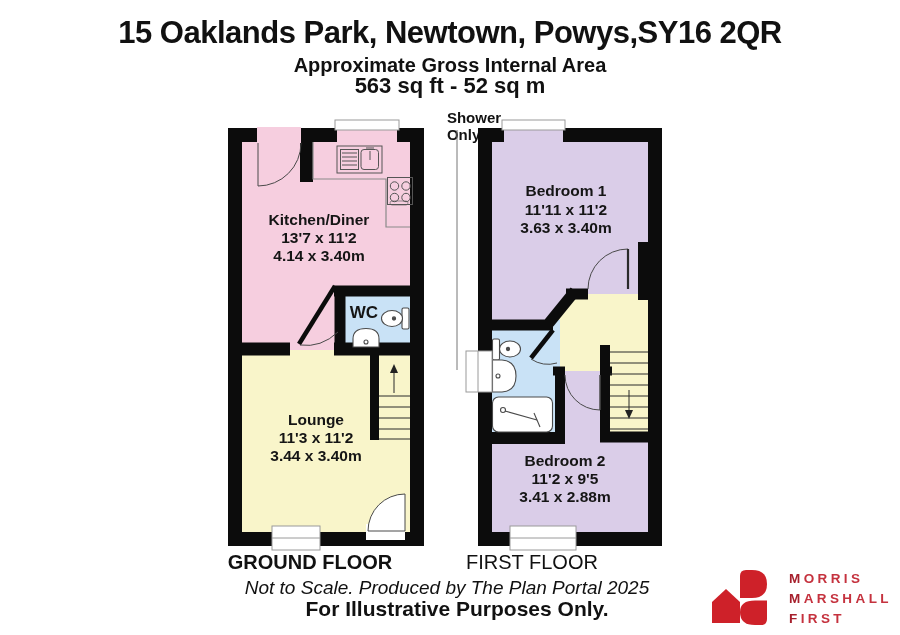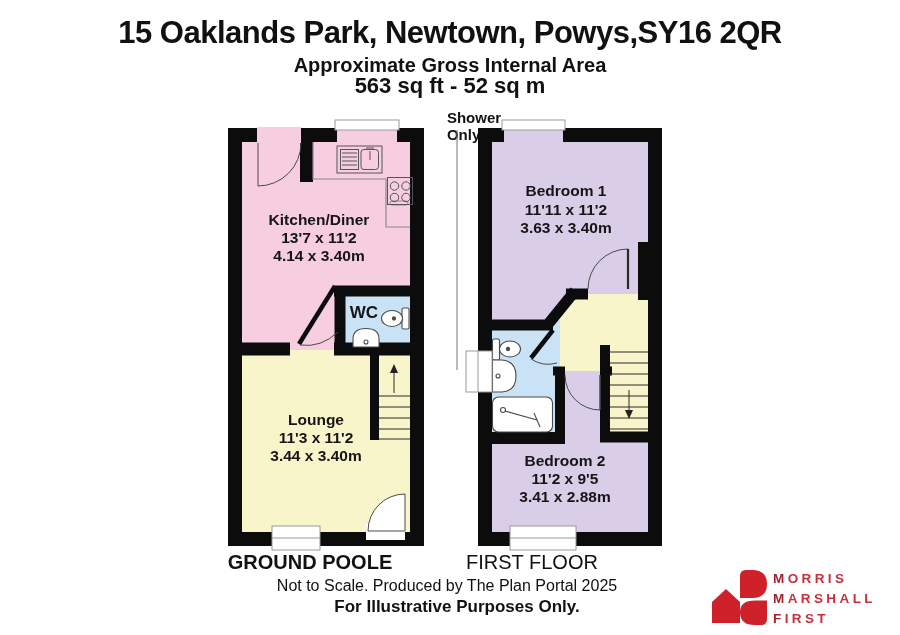--- a/index.html
+++ b/index.html
@@ -6,29 +6,29 @@
   .stage{position:relative;width:900px;height:635px;background:#ffffff;overflow:hidden;
          font-family:"Liberation Sans",sans-serif;color:#111;}
   .abs{position:absolute;white-space:nowrap;}
   .ctr{transform:translateX(-50%);}
   .title{top:15px;left:450px;font-size:31px;font-weight:bold;letter-spacing:-0.5px;}
   .sub1{top:54px;left:450px;font-size:20px;font-weight:bold;}
   .sub2{top:73px;left:450px;font-size:22px;font-weight:bold;}
   .callout{top:93px;left:474px;font-size:15px;font-weight:bold;line-height:17px;margin-top:16px;}
   .cap-ground{top:551px;left:310px;font-size:20px;font-weight:bold;}
   .cap-first{top:551px;left:532px;font-size:20px;font-weight:normal;}
-  .note{top:577px;left:447px;font-size:16px;}
-  .disclaimer{top:597px;left:457px;font-size:17px;font-weight:bold;}
+  .note{top:577px;left:447px;font-size:19px;font-style:italic;}
+  .disclaimer{top:597px;left:457px;font-size:21px;font-weight:bold;}
   .plan{position:absolute;left:0;top:0;}
   svg text{font-family:"Liberation Sans",sans-serif;font-weight:bold;fill:#151515;text-anchor:middle;}
   .t15{font-size:15.5px;}
   .t17{font-size:17px;}
   .logo-text{top:569px;left:773px;}
   .logo-word{display:block;font-size:13.5px;font-weight:700;letter-spacing:3.4px;
-             line-height:20px;color:#c5323e;}
+             line-height:20px;color:#c5323e;margin-left:16px;}
   .logo-word::first-letter{color:#a6202d;font-weight:800;}
 </style>
 </head>
 <body>
 
 <div class="stage">
 
   <div class="abs ctr title">15 Oaklands Park, Newtown, Powys,SY16 2QR</div>
   <div class="abs ctr sub1">Approximate Gross Internal Area</div>
   <div class="abs ctr sub2">563 sq ft - 52 sq m</div>
@@ -218,21 +218,21 @@
 
     <line x1="457" y1="130" x2="457" y2="370" stroke="#777" stroke-width="1"></line>
 
     <g>
       <path d="M 712,602 L 726,589 L 740,602 L 740,623 L 712,623 Z" fill="#CE2129"></path>
       <path d="M 740,598 L 740,576 Q 740,570 746,570 L 752,570 Q 767,570 767,584 Q 767,598 752,598 Z" fill="#CE2129"></path>
       <path d="M 767,600.5 L 767,619 Q 767,625 761,625 L 755,625 Q 740,625 740,612 Q 740,600.5 755,600.5 Z" fill="#CE2129"></path>
     </g>
   </svg>
 
-  <div class="abs ctr cap-ground">GROUND POOLE</div>
+  <div class="abs ctr cap-ground">GROUND FLOOR</div>
   <div class="abs ctr cap-first">FIRST FLOOR</div>
   <div class="abs ctr note">Not to Scale. Produced by The Plan Portal 2025</div>
   <div class="abs ctr disclaimer">For Illustrative Purposes Only.</div>
 
   <div class="abs logo-text">
     <span class="logo-word">MORRIS</span>
     <span class="logo-word">MARSHALL</span>
     <span class="logo-word">FIRST</span>
   </div>
 

